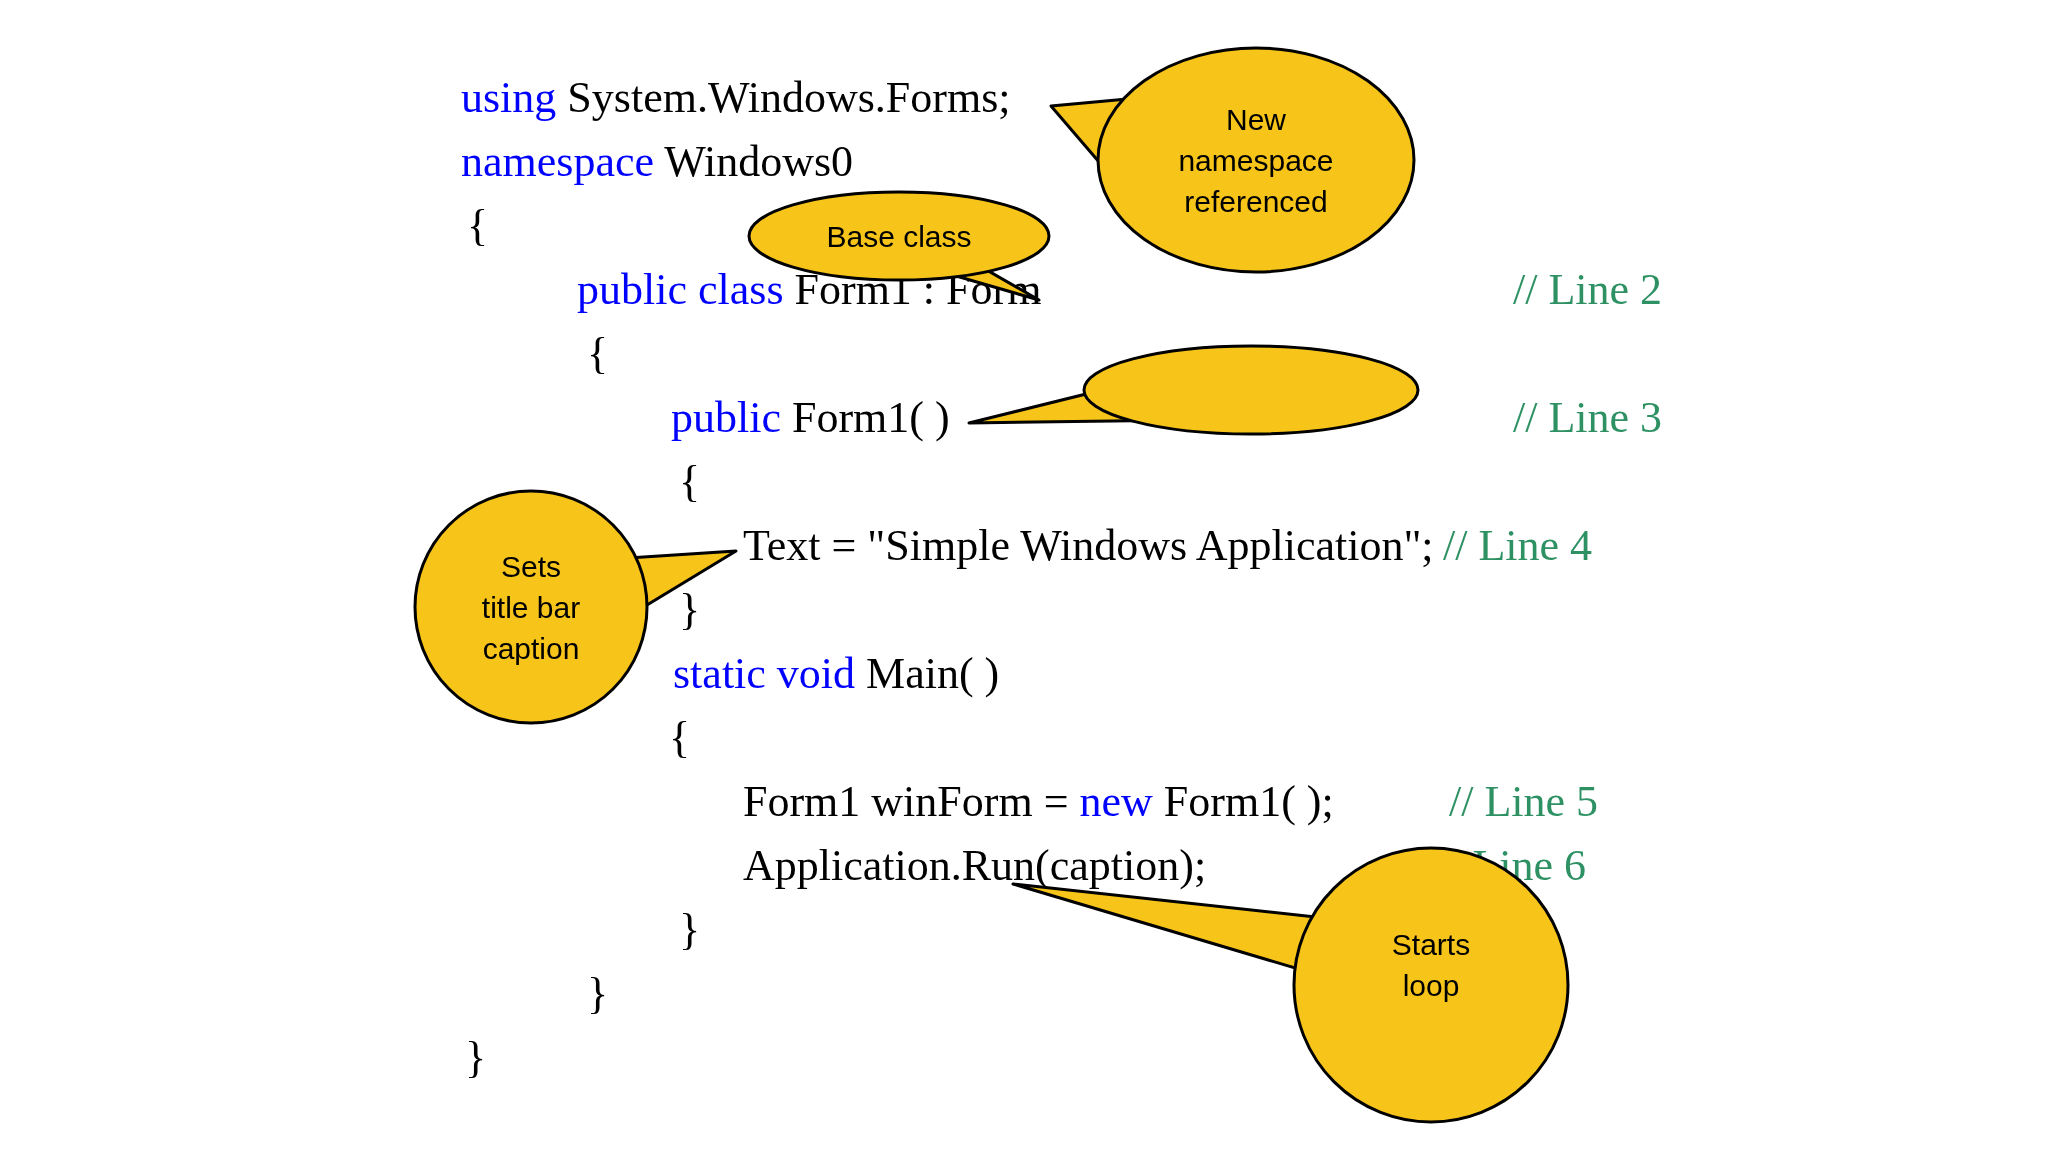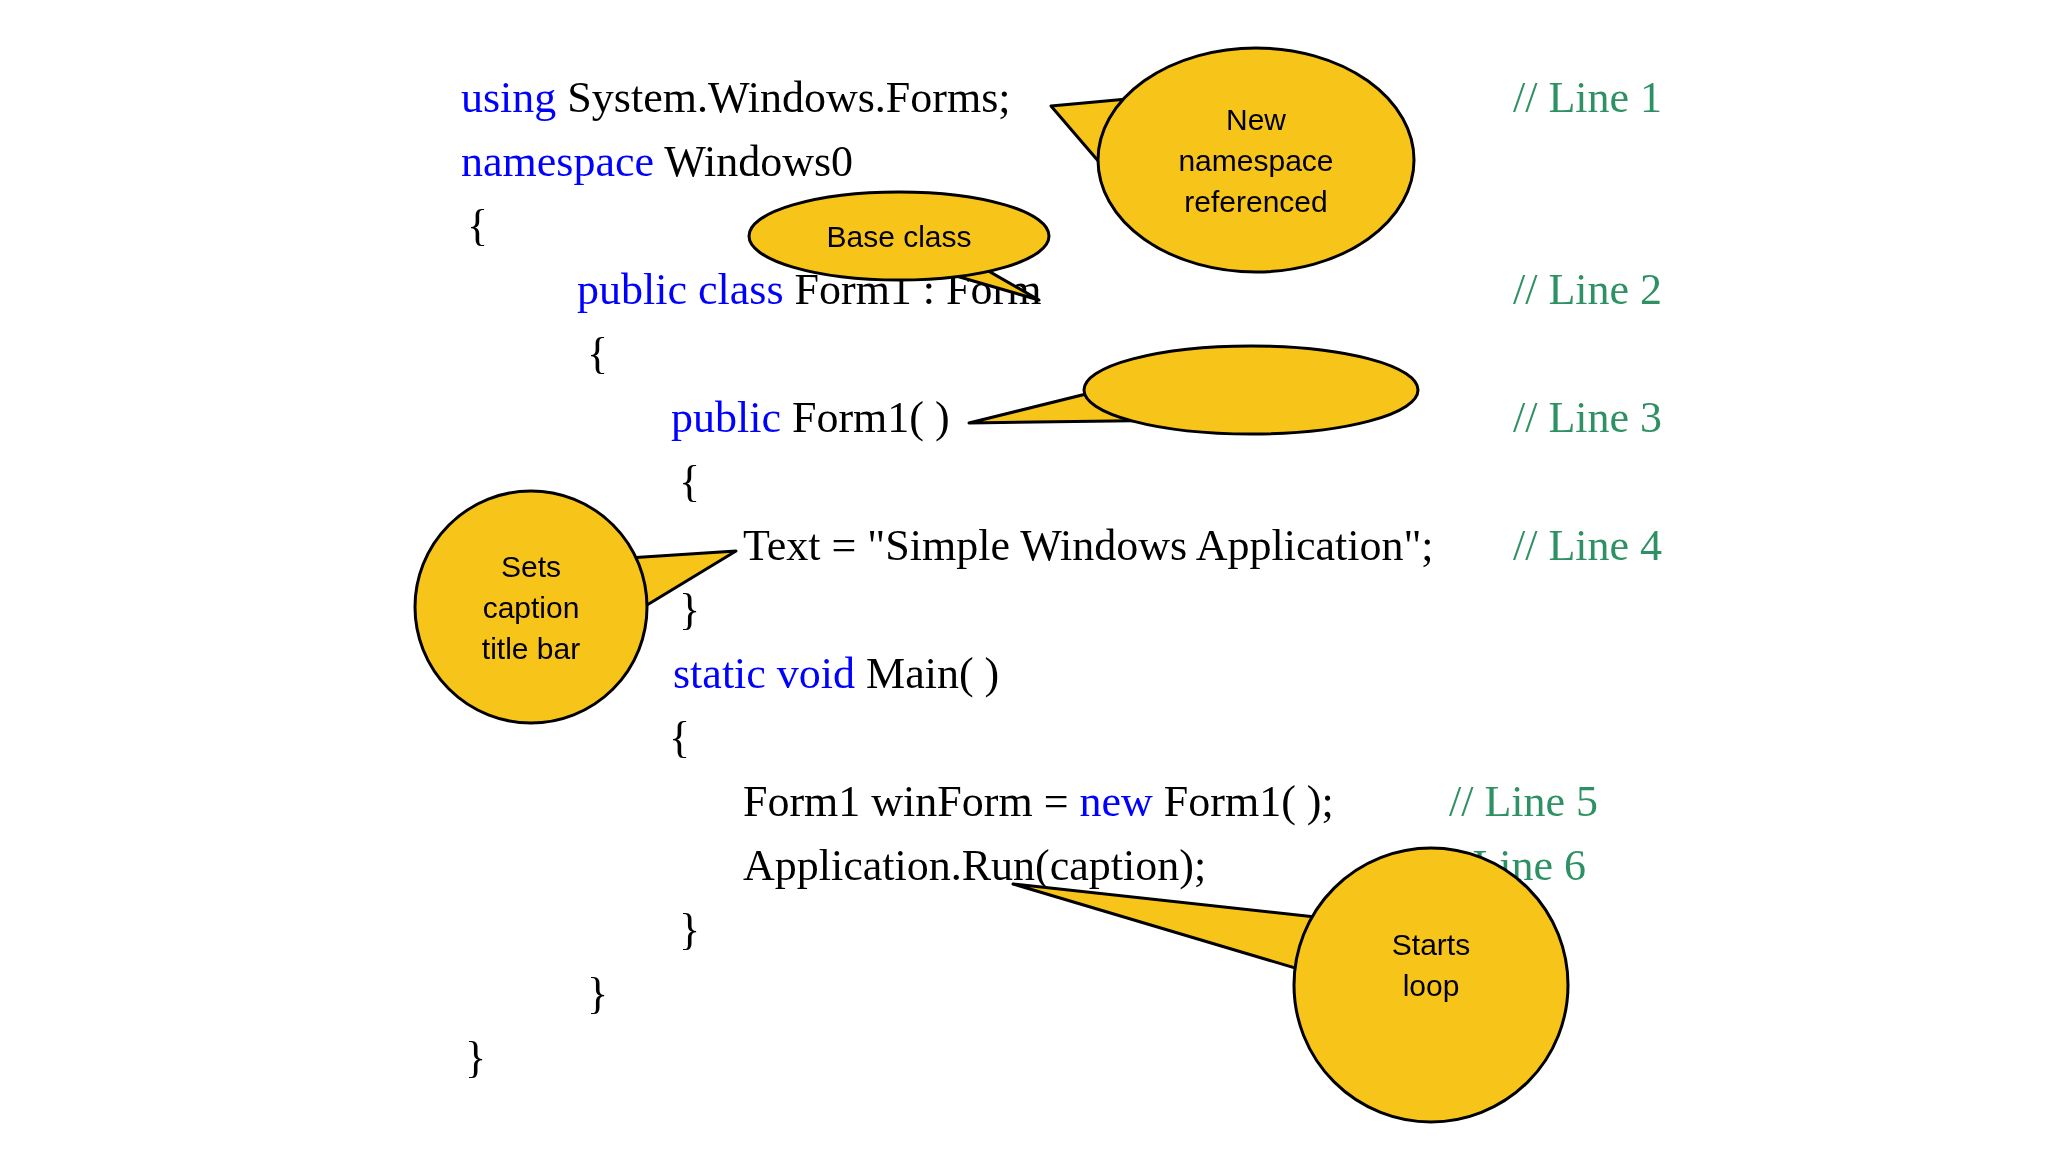--- a/index.html
+++ b/index.html
@@ -55,21 +55,20 @@
     color:#000000;
   }
 </style>
 </head>
 <body>
 
 <div id="stage">
   <div id="code">
       <div class="code-line" style="top: 66px;">
         <span class="code-text" style="left: 430px;"><span class="kw">using </span><span class="pl">System.Windows.Forms;</span></span>
-        <span class="comment" style="left: 1482px;">// Line 1</span>
       </div>
       <div class="code-line" style="top: 130px;">
         <span class="code-text" style="left: 430px;"><span class="kw">namespace </span><span class="pl">Windows0</span></span>
       </div>
       <div class="code-line" style="top: 194px;">
         <span class="code-text" style="left: 436px;"><span class="pl">{</span></span>
       </div>
       <div class="code-line" style="top: 258px;">
         <span class="code-text" style="left: 546px;"><span class="kw">public class </span><span class="pl">Form1 : Form</span></span>
         <span class="comment" style="left: 1482px;">// Line 2</span>
@@ -79,21 +78,21 @@
       </div>
       <div class="code-line" style="top: 386px;">
         <span class="code-text" style="left: 640px;"><span class="kw">public </span><span class="pl">Form1( )</span></span>
         <span class="comment" style="left: 1482px;">// Line 3</span>
       </div>
       <div class="code-line" style="top: 450px;">
         <span class="code-text" style="left: 648px;"><span class="pl">{</span></span>
       </div>
       <div class="code-line" style="top: 514px;">
         <span class="code-text" style="left: 712px;"><span class="pl">Text = "Simple Windows Application";</span></span>
-        <span class="comment" style="left: 1482px; text-align: center;">// Line 4</span>
+        <span class="comment" style="left: 1412px; text-align: center;">// Line 4</span>
       </div>
       <div class="code-line" style="top: 578px;">
         <span class="code-text" style="left: 648px;"><span class="pl">}</span></span>
       </div>
       <div class="code-line" style="top: 642px;">
         <span class="code-text" style="left: 642px;"><span class="kw">static void </span><span class="pl">Main( )</span></span>
       </div>
       <div class="code-line" style="top: 706px;">
         <span class="code-text" style="left: 638px;"><span class="pl">{</span></span>
       </div>
@@ -131,21 +130,21 @@
       <div class="callout-label" style="left: 1055px; top: 98.5px;">
         <div>New</div>
         <div>namespace</div>
         <div>referenced</div>
       </div>
       <div class="callout-label" style="left: 698px; top: 215.5px;">
         <div>Base class</div>
       </div>
       <div class="callout-label" style="left: 330px; top: 545.5px;">
         <div>Sets</div>
+        <div>title bar</div>
         <div>caption</div>
-        <div>title bar</div>
       </div>
       <div class="callout-label" style="left: 1230px; top: 923.5px;">
         <div>Starts</div>
         <div>loop</div>
       </div>
     </div>
 </div>
 
 </body></html>

